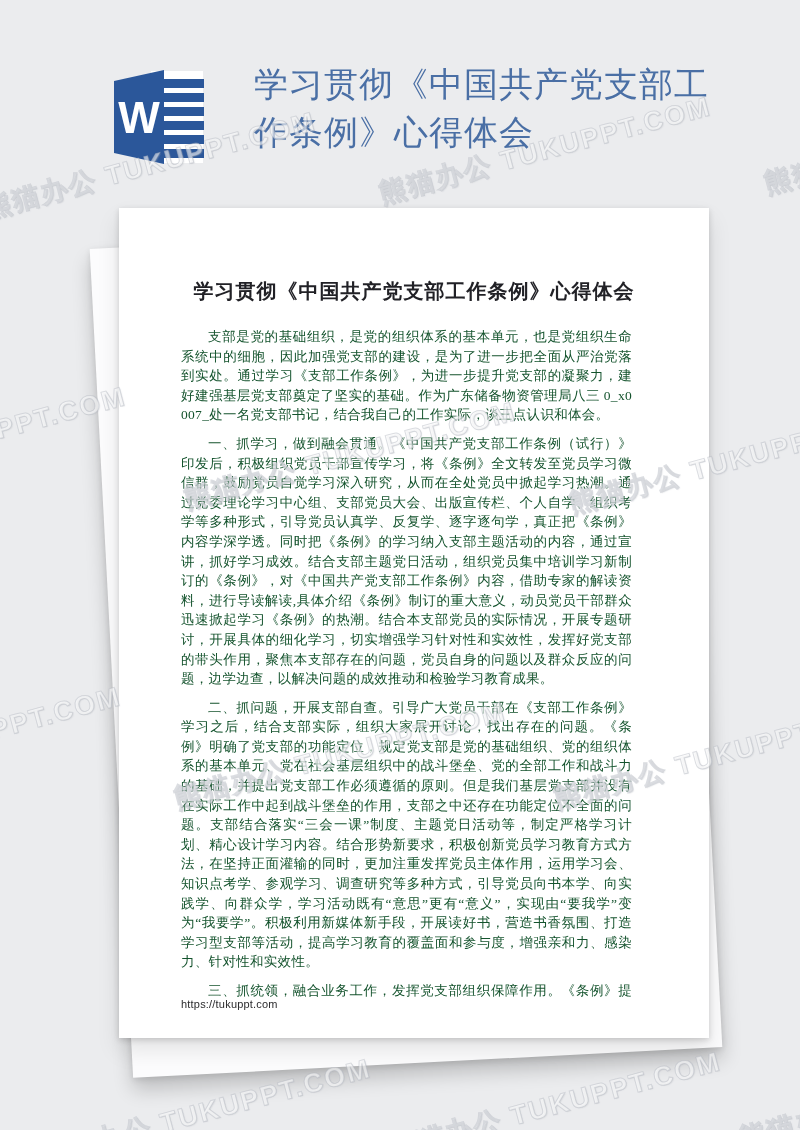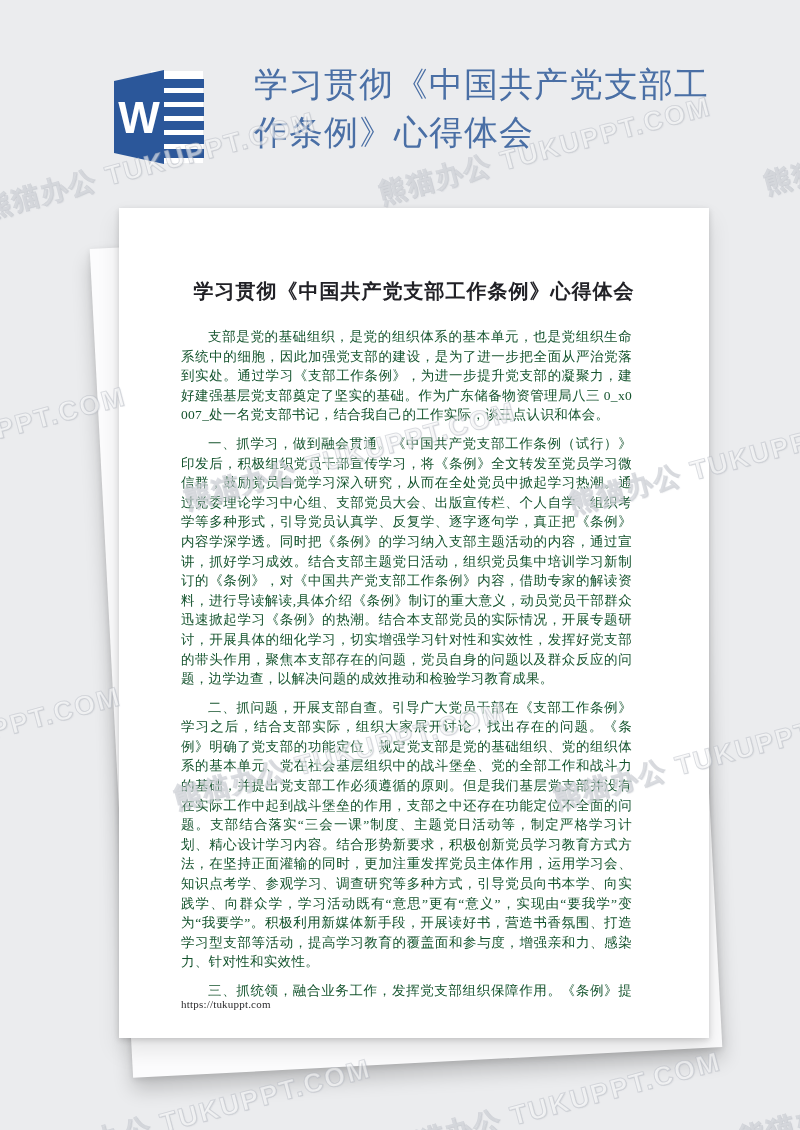--- a/index.html
+++ b/index.html
@@ -53,21 +53,21 @@
   .doc-body p {
     margin: 0 15px 9px 0;
     font-family: "Liberation Serif", "DejaVu Serif", serif;
     font-size: 13.5px; line-height: 19.6px; letter-spacing: 0.3px;
     color: #14532d;
     text-align: justify; text-indent: 2em;
     word-break: break-all;
   }
   .doc-footer {
     position: absolute; left: 62px; bottom: 28px;
-    font-family: Liberation Serif, serif;
+    font-family: Liberation Sans, sans-serif;
     font-size: 11px; color: #2b2b2d; letter-spacing: 0.2px;
   }
 
   
   .watermark-layer { position: absolute; inset: 0; z-index: 3; pointer-events: none; }
   .wm {
     position: absolute;
     transform: translate(-50%, -50%) rotate(-15deg);
     font-family: "Liberation Sans", sans-serif;
     font-weight: bold; font-size: 27px; letter-spacing: 2px;

